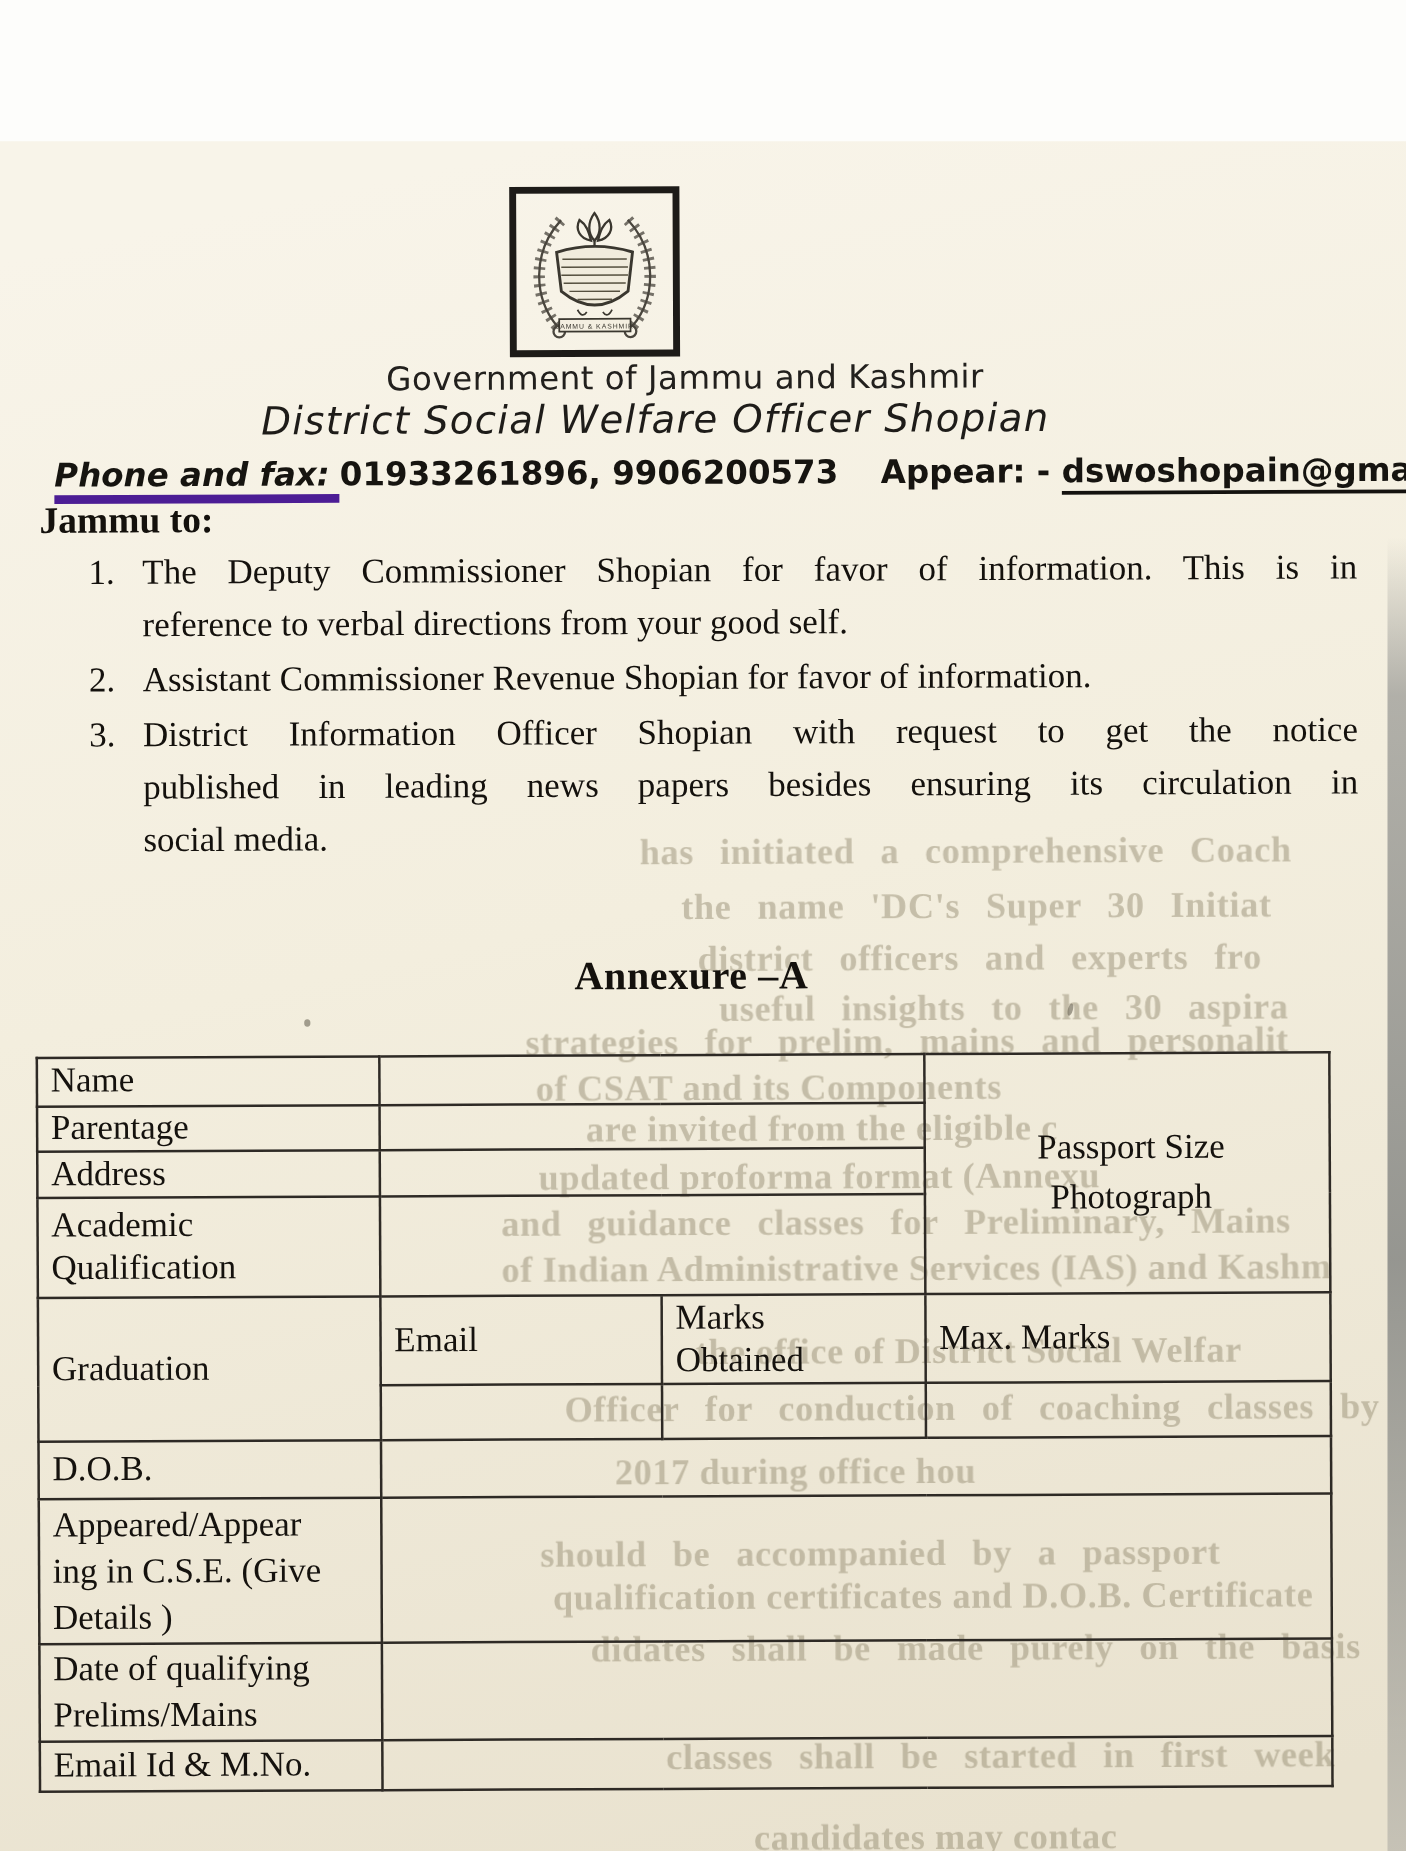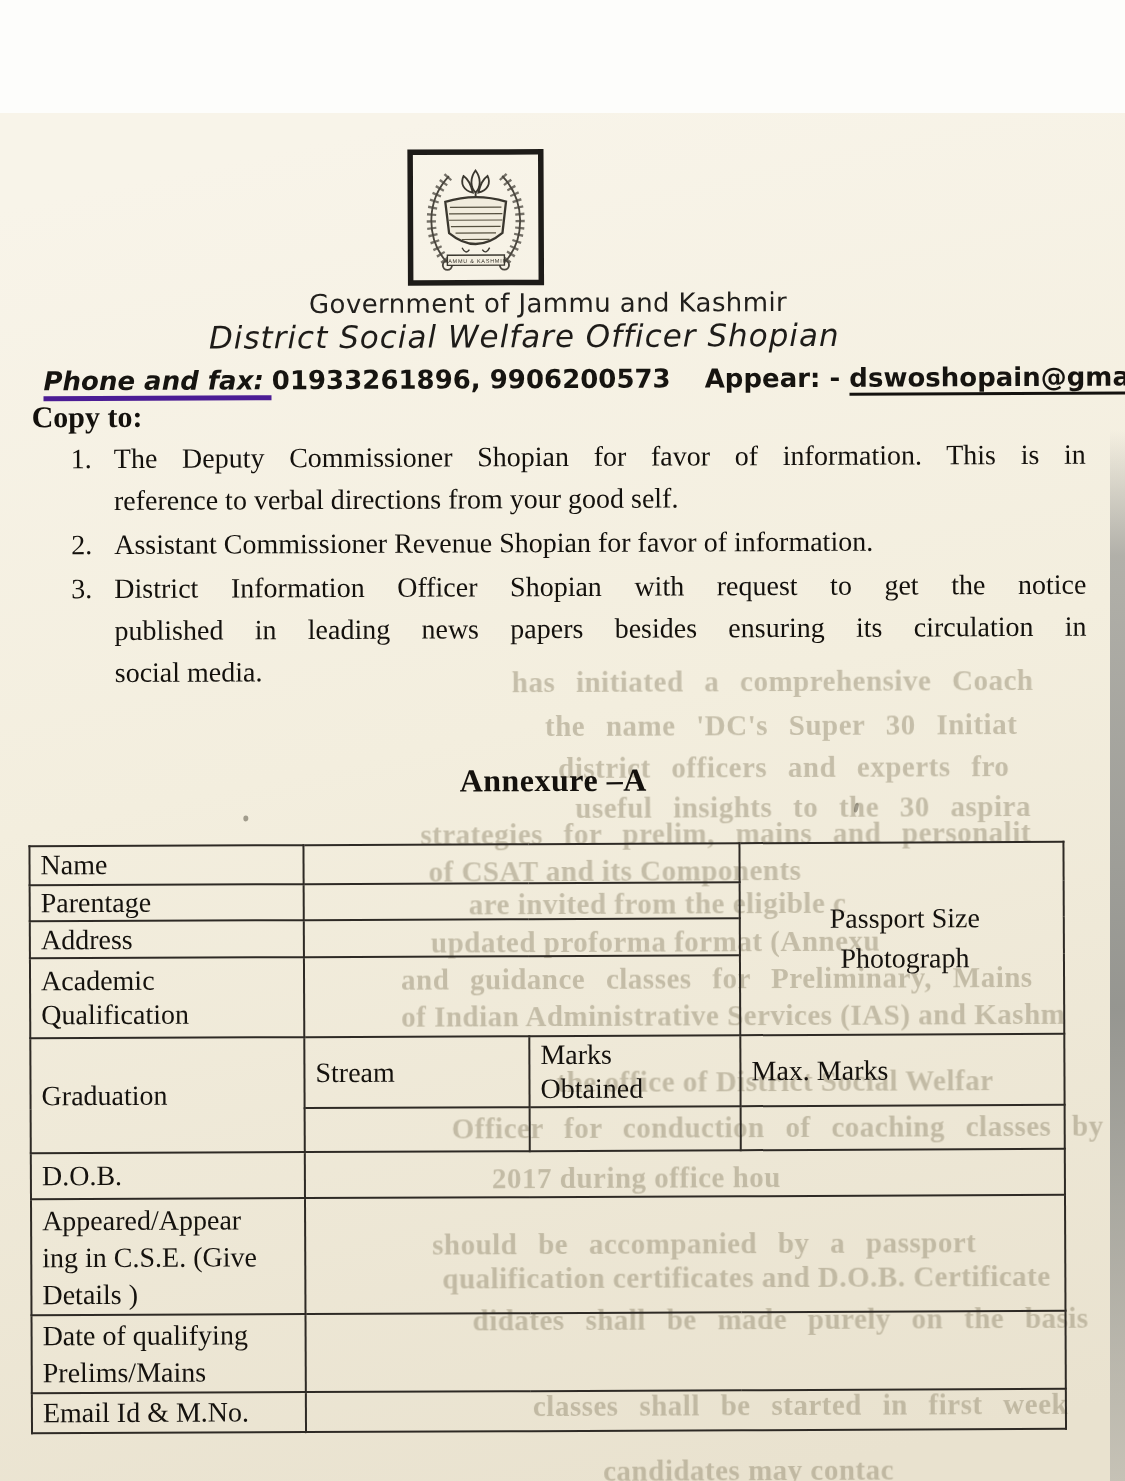--- a/index.html
+++ b/index.html
@@ -37,21 +37,21 @@
   }
   .office-line{
     position:absolute;top:318px;left:0;width:1052px;text-align:center;z-index:2;
     font-family:"DejaVu Sans",sans-serif;font-style:italic;font-size:31px;
     letter-spacing:1px;color:#1e1c19;
   }
   .phone-line{
     position:absolute;top:364px;left:45px;z-index:2;white-space:nowrap;
     font-family:"DejaVu Sans",sans-serif;font-size:26px;font-weight:bold;color:#161410;
   }
-  .pf-label{font-style:italic;border-bottom:5px solid #4c1d95;padding-right:8px;}
+  .pf-label{font-style:italic;border-bottom:7px solid #4c1d95;padding-right:8px;}
   .email-label{margin-left:34px;}
   .email-value{border-bottom:3px solid #14120f;}
   .copy-heading{
     position:absolute;top:398px;left:33px;z-index:2;
     font-size:30px;font-weight:700;color:#14110d;
   }
   .copy-list{position:absolute;top:436px;left:72px;width:1015px;z-index:2;}
   .copy-item{display:flex;margin-bottom:2px;}
   .copy-num{width:43px;font-size:28px;line-height:42px;color:#14110d;flex:none;}
   .copy-lines{flex:1;font-size:28px;line-height:42px;color:#14110d;}
@@ -135,21 +135,21 @@
   </svg>
 
   <div class="govt-line">Government of Jammu and Kashmir</div>
   <div class="office-line">District Social Welfare Officer Shopian</div>
 
   <div class="phone-line">
     <span class="pf-label">Phone and fax:</span><span>01933261896, 9906200573</span><span class="email-label">Appear: -</span>
     <span class="email-value">dswoshopain@gmail.com</span>
   </div>
 
-  <div class="copy-heading">Copy to:</div>
+  <div class="copy-heading">Jammu to:</div>
 
   <div class="copy-list">
     <div class="copy-item">
       <div class="copy-num">1.</div>
       <div class="copy-lines">
           <div>The Deputy Commissioner Shopian for favor of information. This is in</div>
           <div>reference to verbal directions from your good self.</div>
         </div>
     </div>
     <div class="copy-item">
@@ -196,21 +196,21 @@
     </tr>
     <tr style="height:80px">
       <td class="cell-lines">
             <div>Academic</div>
             <div>Qualification</div>
           </td>
       <td colspan="2"></td>
     </tr>
     <tr style="height:71px">
       <td rowspan="2" class="cell-top">Graduation</td>
-      <td class="cell-top">Stream</td>
+      <td class="cell-top">Email</td>
       <td class="cell-top cell-lines">
             <div>Marks</div>
             <div>Obtained</div>
           </td>
       <td class="cell-top">Max. Marks</td>
     </tr>
     <tr style="height:44px">
       <td></td>
       <td></td>
       <td></td>

